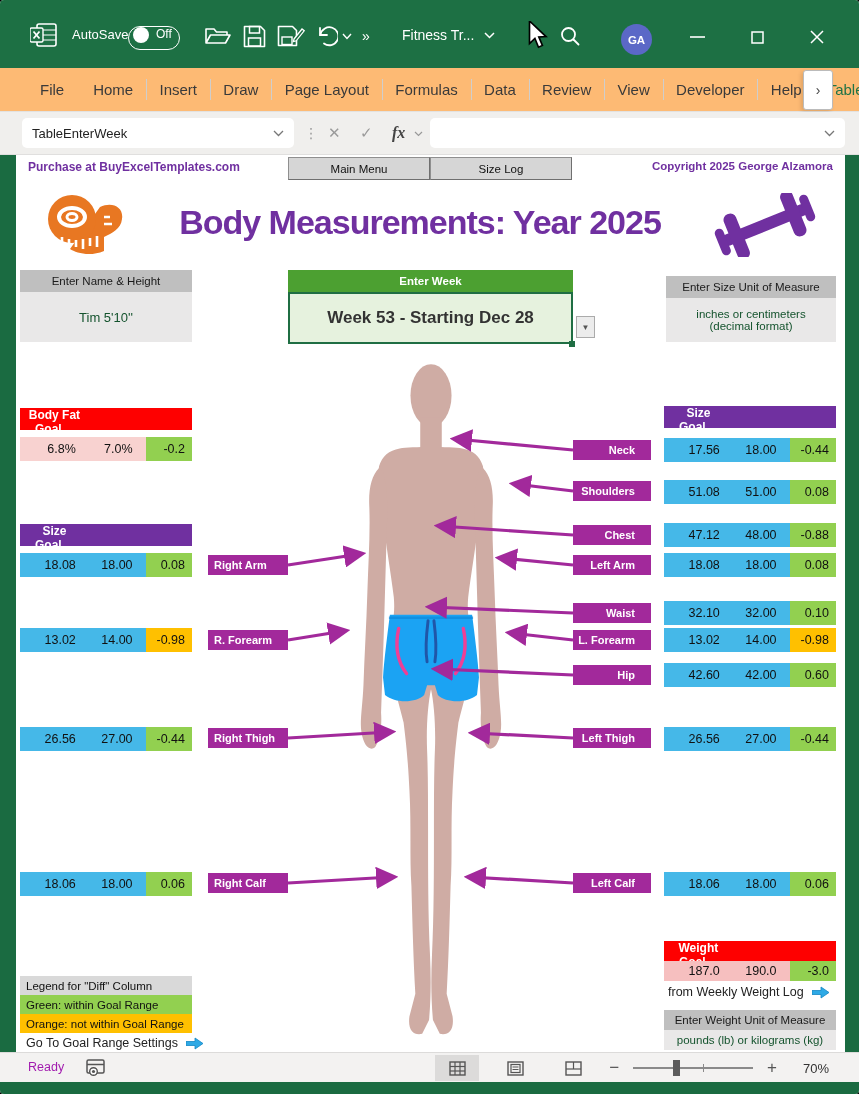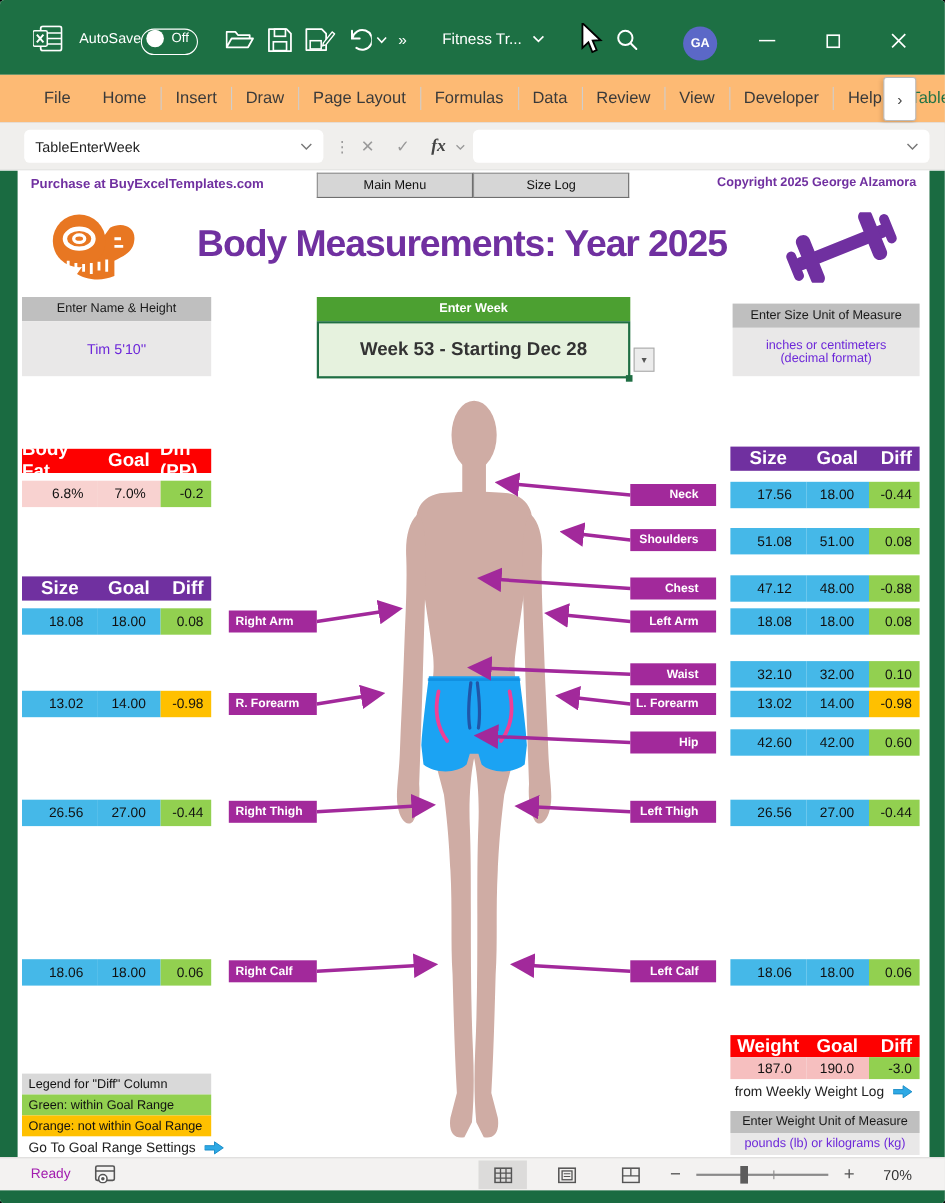--- a/index.html
+++ b/index.html
@@ -44,30 +44,30 @@
   .green-strip { position:absolute; top:0; bottom:0; width:16px; background:#1A6B41; }
   .abs { position:absolute; }
 
   .purple-link { color:#7030A0; font-weight:bold; font-size:12px; }
   .gray-btn { background:#D6D6D6; border:1px solid #8f8f8f; border-bottom-color:#6f6f6f; border-right-color:#6f6f6f;
               color:#111; font-size:11.5px; display:flex; align-items:center; justify-content:center; }
 
   .page-title { color:#7030A0; font-weight:bold; font-size:34px; letter-spacing:-1px; text-align:center; }
 
   .box-hdr { background:#BFBFBF; color:#1a1a1a; font-size:11.5px; display:flex; align-items:center; justify-content:center; }
-  .box-val { background:#E9E8E8; color:#6d28d9; font-size:13px; display:flex; flex-direction:column; align-items:center; justify-content:center; }
+  .box-val { background:#E9E8E8; color:#14532d; font-size:13px; display:flex; flex-direction:column; align-items:center; justify-content:center; }
   .box-val .sub { font-size:11.5px; }
   .week-hdr { background:#4CA031; color:#fff; font-weight:bold; font-size:11.5px; display:flex; align-items:center; justify-content:center; }
   .week-val { background:#E6F2DE; border:2.5px solid #1F6E43; color:#333; font-weight:bold; font-size:17px;
               display:flex; align-items:center; justify-content:center; }
   .dd-btn { background:#ECECEC; border:1px solid #ababab; display:flex; align-items:center; justify-content:center; font-size:8px; color:#555; }
   .fill-handle { width:6px; height:6px; background:#1F6E43; }
 
   .trow { display:flex; width:172px; height:24px; font-size:12.5px; color:#111; }
-  .thead { height:22px; font-weight:bold; color:#fff; font-size:17px; }
+  .thead { height:22px; font-weight:bold; color:#fff; font-size:12px;flex-direction:column; }
   .thead.purple { background:#7030A0; }
   .thead.red { background:#FE0000; }
   .tc1 { width:40%; display:flex; align-items:center; justify-content:flex-end; padding-right:13px; }
   .tc2 { width:33%; display:flex; align-items:center; justify-content:flex-end; padding-right:13px; }
   .tc3 { width:27%; display:flex; align-items:center; justify-content:flex-end; padding-right:7px; }
   .thead .tc1, .thead .tc2 { justify-content:center; padding-right:0; }
   .bg-blue { background:#45B8E8; }
   .bg-green { background:#92D050; }
   .bg-orange { background:#FFC000; }
   .bg-pink { background:#F8D2D0; }

